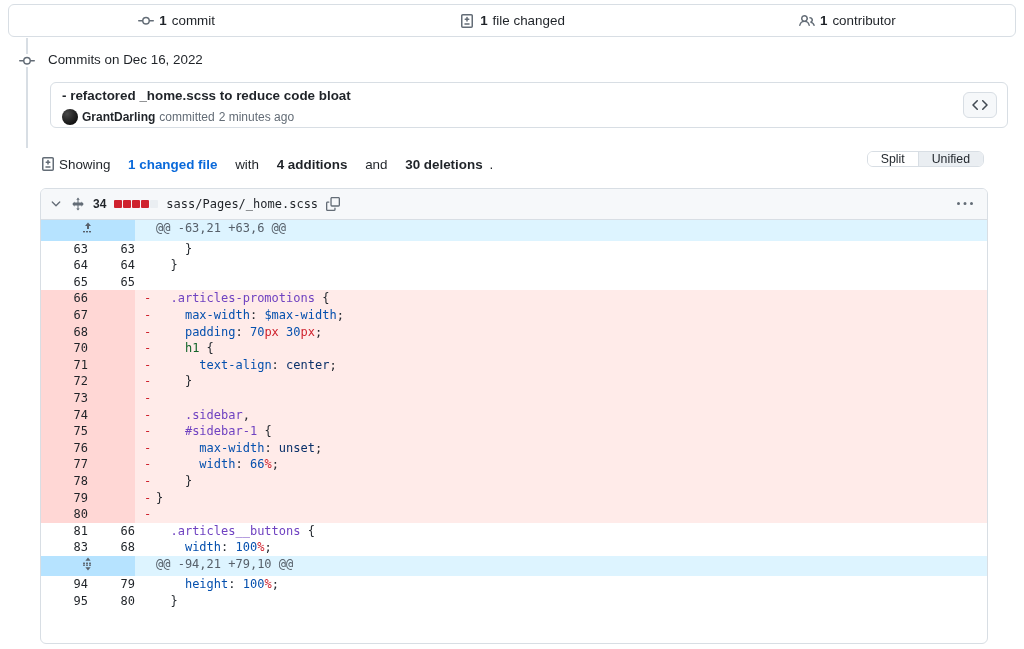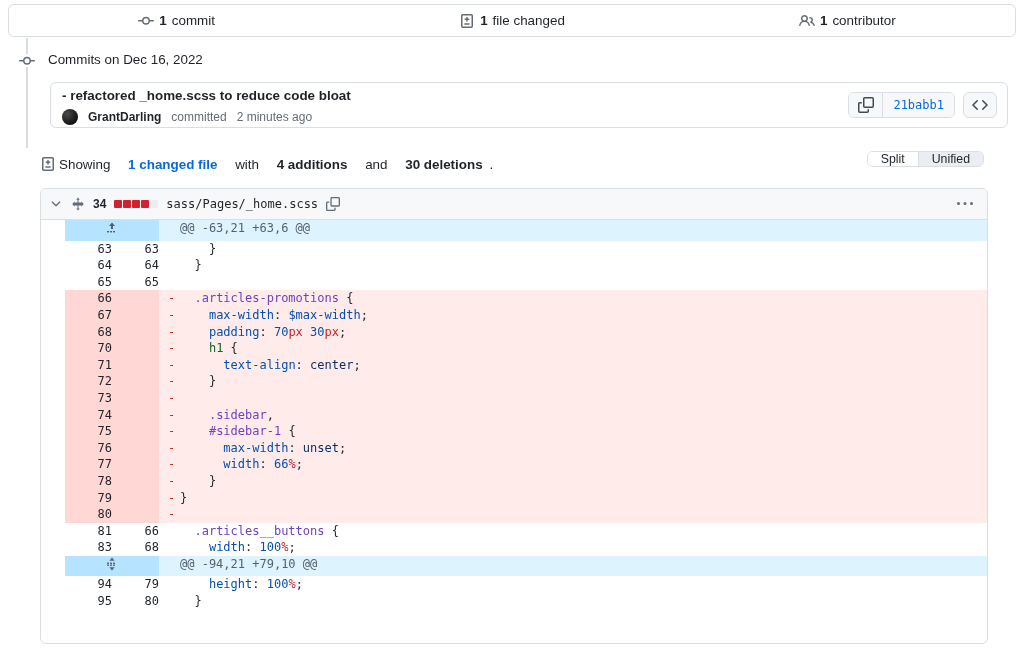--- a/index.html
+++ b/index.html
@@ -45,21 +45,21 @@
   .commit-card {
     position: absolute; left: 50px; top: 82px; width: 958px; height: 46px;
     border: 1px solid #d8dee4; border-radius: 6px; background: #fff;
   }
   .commit-title {
     position: absolute; left: 11px; top: 5px;
     font-size: 13.4px; font-weight: 700; color: #1f2328; cursor: pointer;
   }
   .commit-meta {
     position: absolute; left: 11px; top: 26px;
-    display: flex; align-items: center; gap: 10px;
+    display: flex; align-items: center; gap: 4px;
     font-size: 12px; color: #636c76;
   }
   .avatar {
     width: 16px; height: 16px; border-radius: 50%;
     background: radial-gradient(circle at 32% 30%, #4a4a4a 0%, #2b2b2b 38%, #101010 75%);
     flex: 0 0 auto; cursor: pointer;
   }
   .author { font-weight: 700; color: #1f2328; cursor: pointer; }
   .commit-right {
     position: absolute; right: 10px; top: 9px;
@@ -119,21 +119,21 @@
   .blk.none { background: #eaeef2; }
   .fname {
     font-family: "DejaVu Sans Mono", monospace; font-size: 12px; color: #1f2328;
     cursor: pointer;
   }
   .copy-path { color: #636c76; display: flex; cursor: pointer; }
   .kebab { margin-left: auto; color: #636c76; display: flex; padding-right: 6px; cursor: pointer; letter-spacing: 1px; }
 
   
   table.diff { border-collapse: collapse; width: 100%; table-layout: fixed;
-    font-family: "DejaVu Sans Mono", monospace; font-size: 12px; line-height: 16.6px; margin-left: 24px; }
+    font-family: "DejaVu Sans Mono", monospace; font-size: 12px; line-height: 16.6px; }
   table.diff td { padding: 0; vertical-align: top; }
   td.ln {
     width: 47px; text-align: right; padding-right: 10px;
     color: #1f2328; user-select: none; font-size: 12px;
     white-space: nowrap;
   }
   td.code { padding-left: 0px; white-space: pre; color: #1f2328; }
   td.code .mark { display: inline-block; width: 21px; padding-left: 9px; }
 
   tr.ctx td.ln { background: #ffffff; color: #1f2328; }
@@ -207,29 +207,20 @@
 
   <div class="commit-card">
     <div class="commit-title">- refactored _home.scss to reduce code bloat</div>
     <div class="commit-meta">
       <span class="avatar"></span>
       <span class="author">GrantDarling</span>
       <span>committed</span>
       <span>2 minutes ago</span>
     </div>
     <div class="commit-right">
-      <div class="btn-group">
-        <span class="copy-btn">
-          <svg width="16" height="16" viewBox="0 0 16 16" fill="currentColor" aria-hidden="true">
-            <path d="M0 6.75C0 5.784.784 5 1.75 5h1.5a.75.75 0 0 1 0 1.5h-1.5a.25.25 0 0 0-.25.25v7.5c0 .138.112.25.25.25h7.5a.25.25 0 0 0 .25-.25v-1.5a.75.75 0 0 1 1.5 0v1.5A1.75 1.75 0 0 1 9.25 16h-7.5A1.75 1.75 0 0 1 0 14.25Z"></path>
-            <path d="M5 1.75C5 .784 5.784 0 6.75 0h7.5C15.216 0 16 .784 16 1.75v7.5A1.75 1.75 0 0 1 14.25 11h-7.5A1.75 1.75 0 0 1 5 9.25Zm1.75-.25a.25.25 0 0 0-.25.25v7.5c0 .138.112.25.25.25h7.5a.25.25 0 0 0 .25-.25v-7.5a.25.25 0 0 0-.25-.25Z"></path>
-          </svg>
-        </span>
-        <span class="sha">21babb1</span>
-      </div>
       <span class="code-btn">
         <svg width="16" height="16" viewBox="0 0 16 16" fill="currentColor" aria-hidden="true">
           <path d="m11.28 3.22 4.25 4.25a.75.75 0 0 1 0 1.06l-4.25 4.25a.749.749 0 0 1-1.275-.326.749.749 0 0 1 .215-.734L13.94 8l-3.72-3.72a.749.749 0 0 1 .326-1.275.749.749 0 0 1 .734.215Zm-6.56 0a.751.751 0 0 1 1.042.018.751.751 0 0 1 .018 1.042L2.06 8l3.72 3.72a.749.749 0 0 1-.326 1.275.749.749 0 0 1-.734-.215L.47 8.53a.75.75 0 0 1 0-1.06Z"></path>
         </svg>
       </span>
     </div>
   </div>
 
   <div class="showing-row">
     <span class="diffstat-icon">

